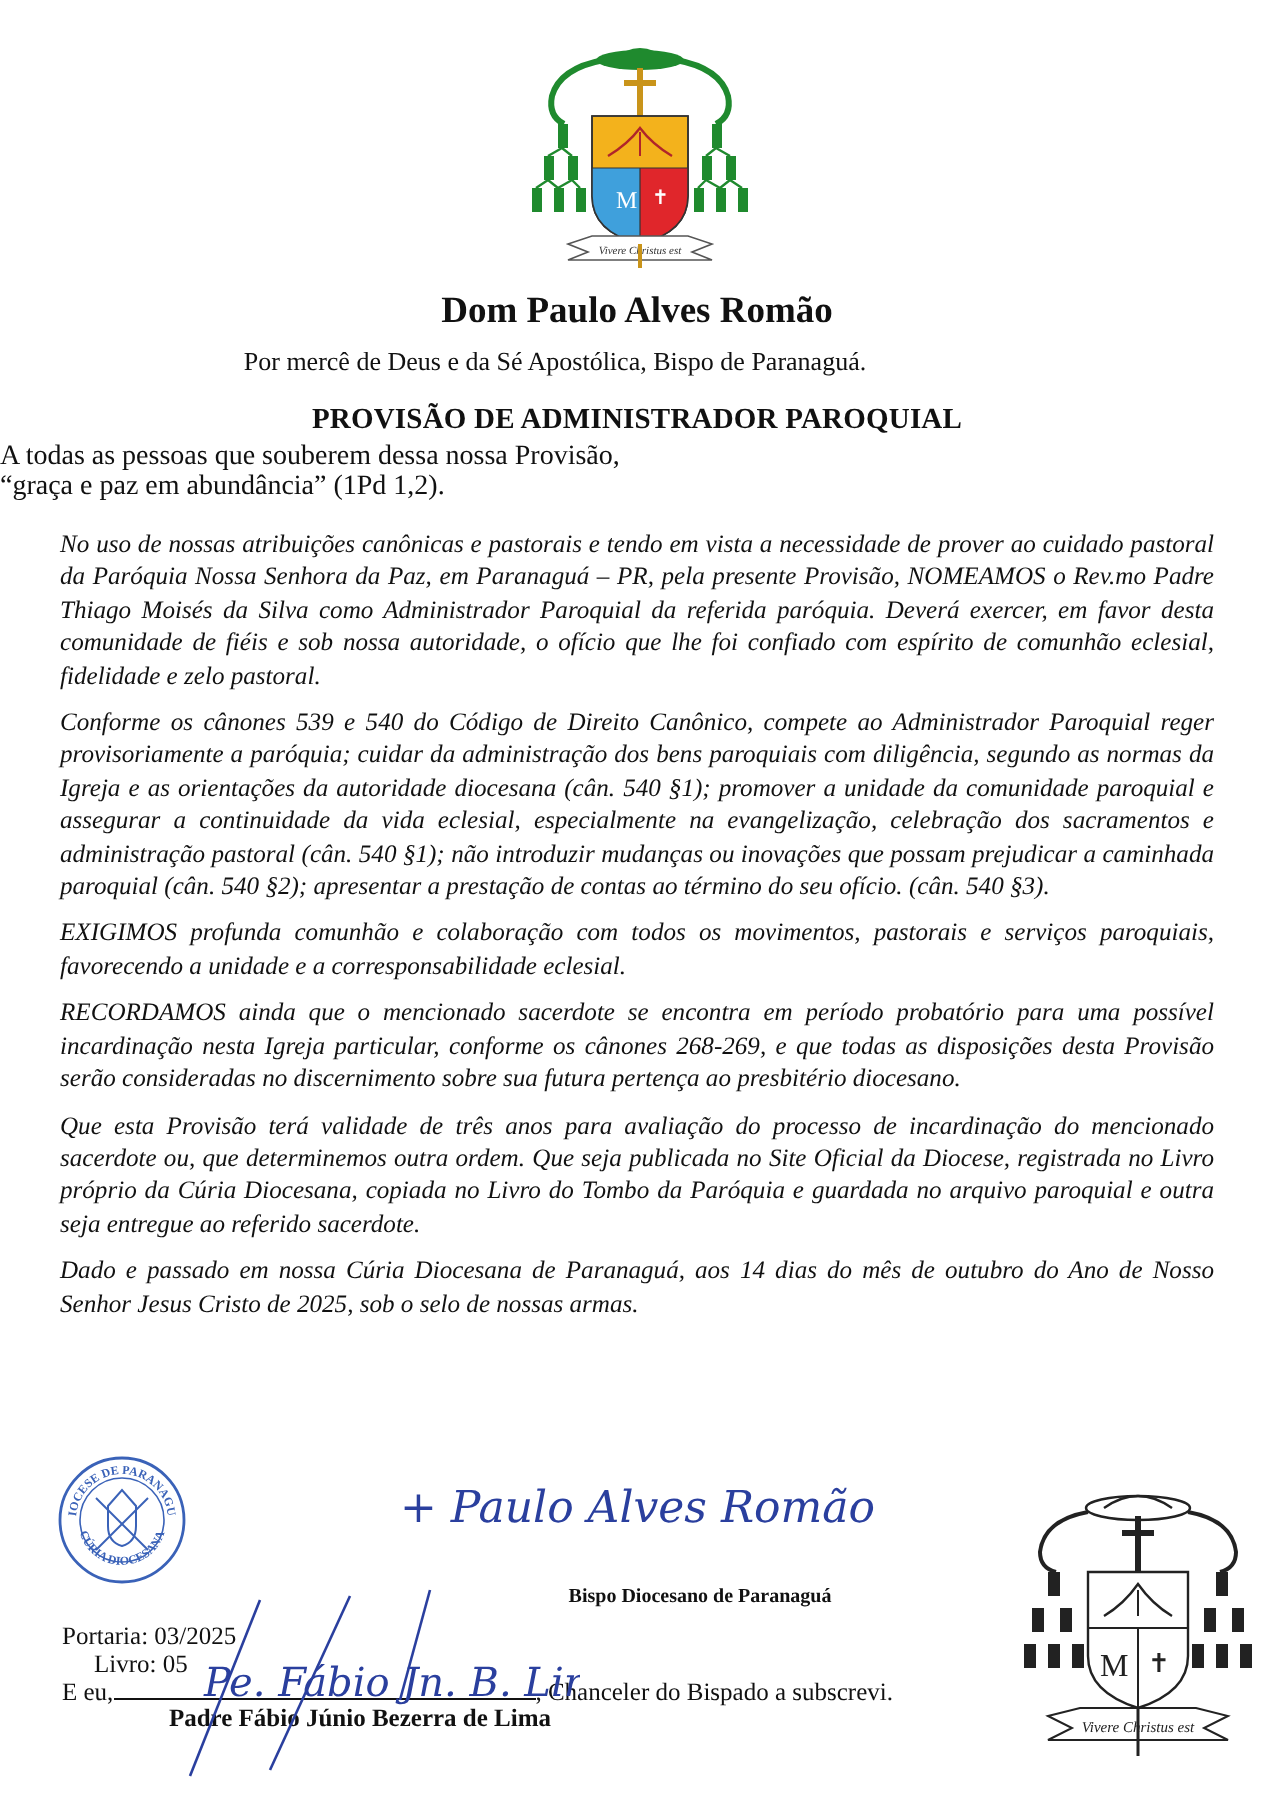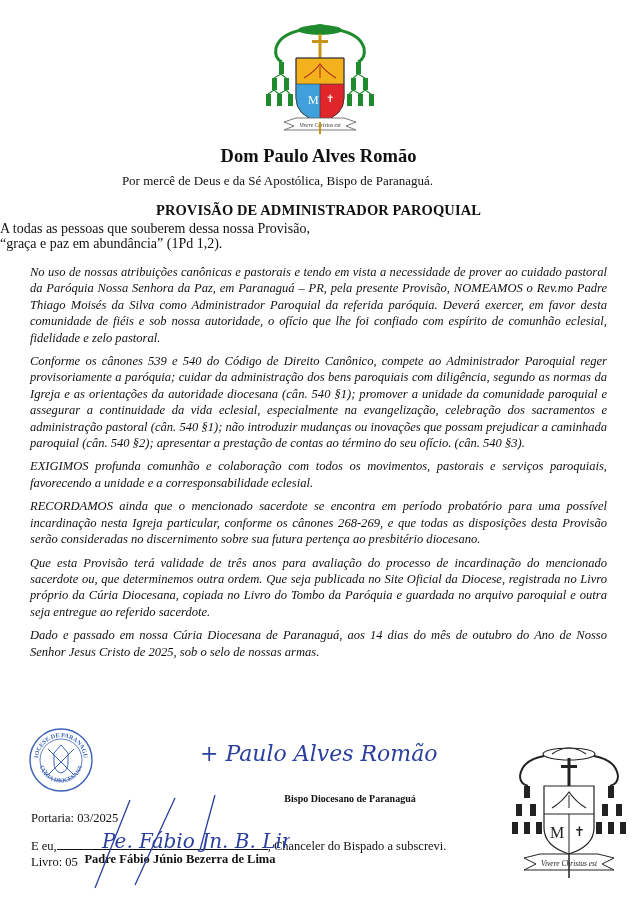--- a/index.html
+++ b/index.html
@@ -25,21 +25,21 @@
   .seal { position: absolute; left: 28px; top: 727px; width: 66px; height: 66px; }
 
   .sig-bishop { position: absolute; left: 200px; top: 735px; width: 260px; height: 40px; }
   .bishop-name { position: absolute; left: 230px; width: 240px; text-align: center; top: 766px;
                  font-weight: bold; font-size: 12.6px; }
   .bishop-title { position: absolute; left: 230px; width: 240px; text-align: center; top: 781px;
                   font-weight: bold; font-size: 10px; margin-top: 12px; }
 
   .meta { position: absolute; left: 31px; font-size: 12.5px; }
   .portaria { top: 811px; }
-  .livro { top: 855px; }
+  .livro { top: 825px; margin-left: 16px; }
   .eu-line { position: absolute; left: 31px; top: 838px; font-size: 12.5px; white-space: nowrap; }
   .eu-line .blank { display: inline-block; width: 211px; border-bottom: 1px solid #111; height: 11px; vertical-align: baseline; }
   .chanceler-name { position: absolute; left: 80px; width: 200px; text-align: center; top: 852px;
                     font-weight: bold; font-size: 12.5px; }
   .sig-chancellor { position: absolute; left: 40px; top: 790px; width: 250px; height: 100px; }
 
   .crest-bottom { position: absolute; left: 510px; top: 740px; width: 118px; height: 140px; }
 </style>
 </head>
 <body>

